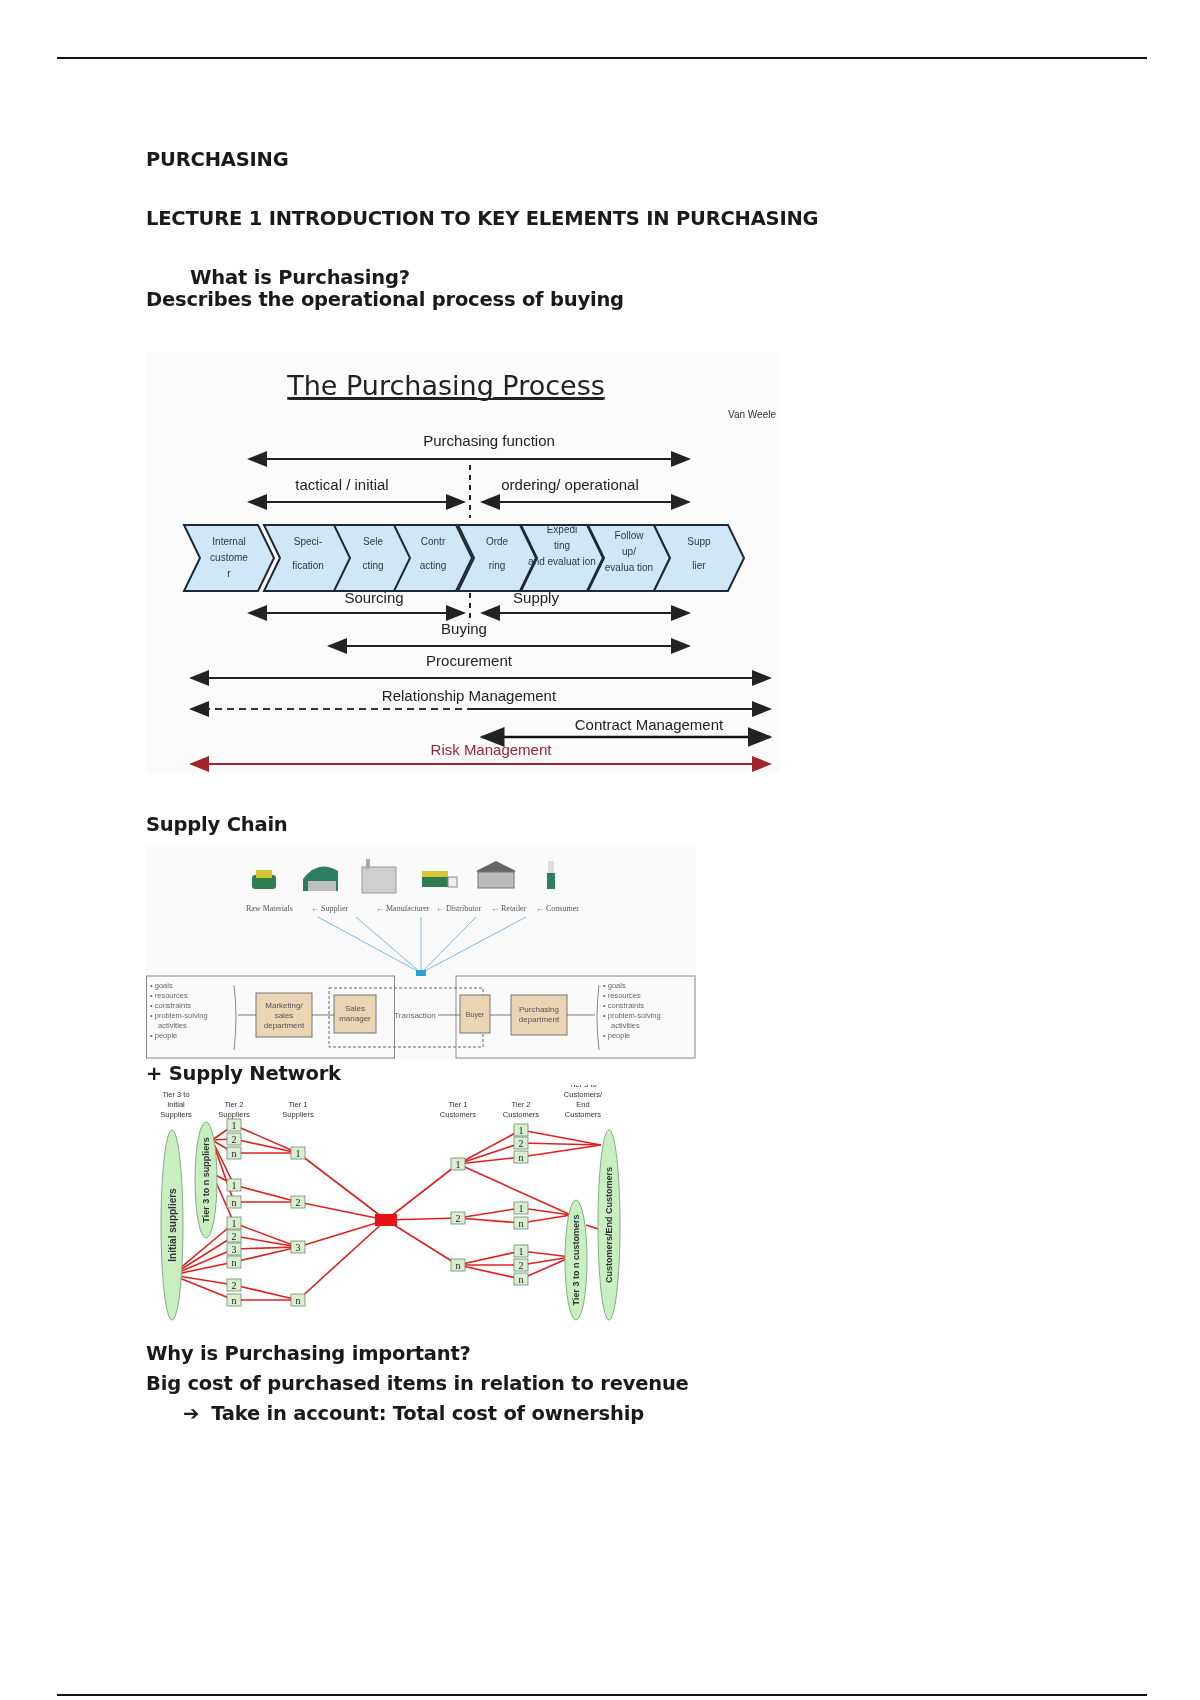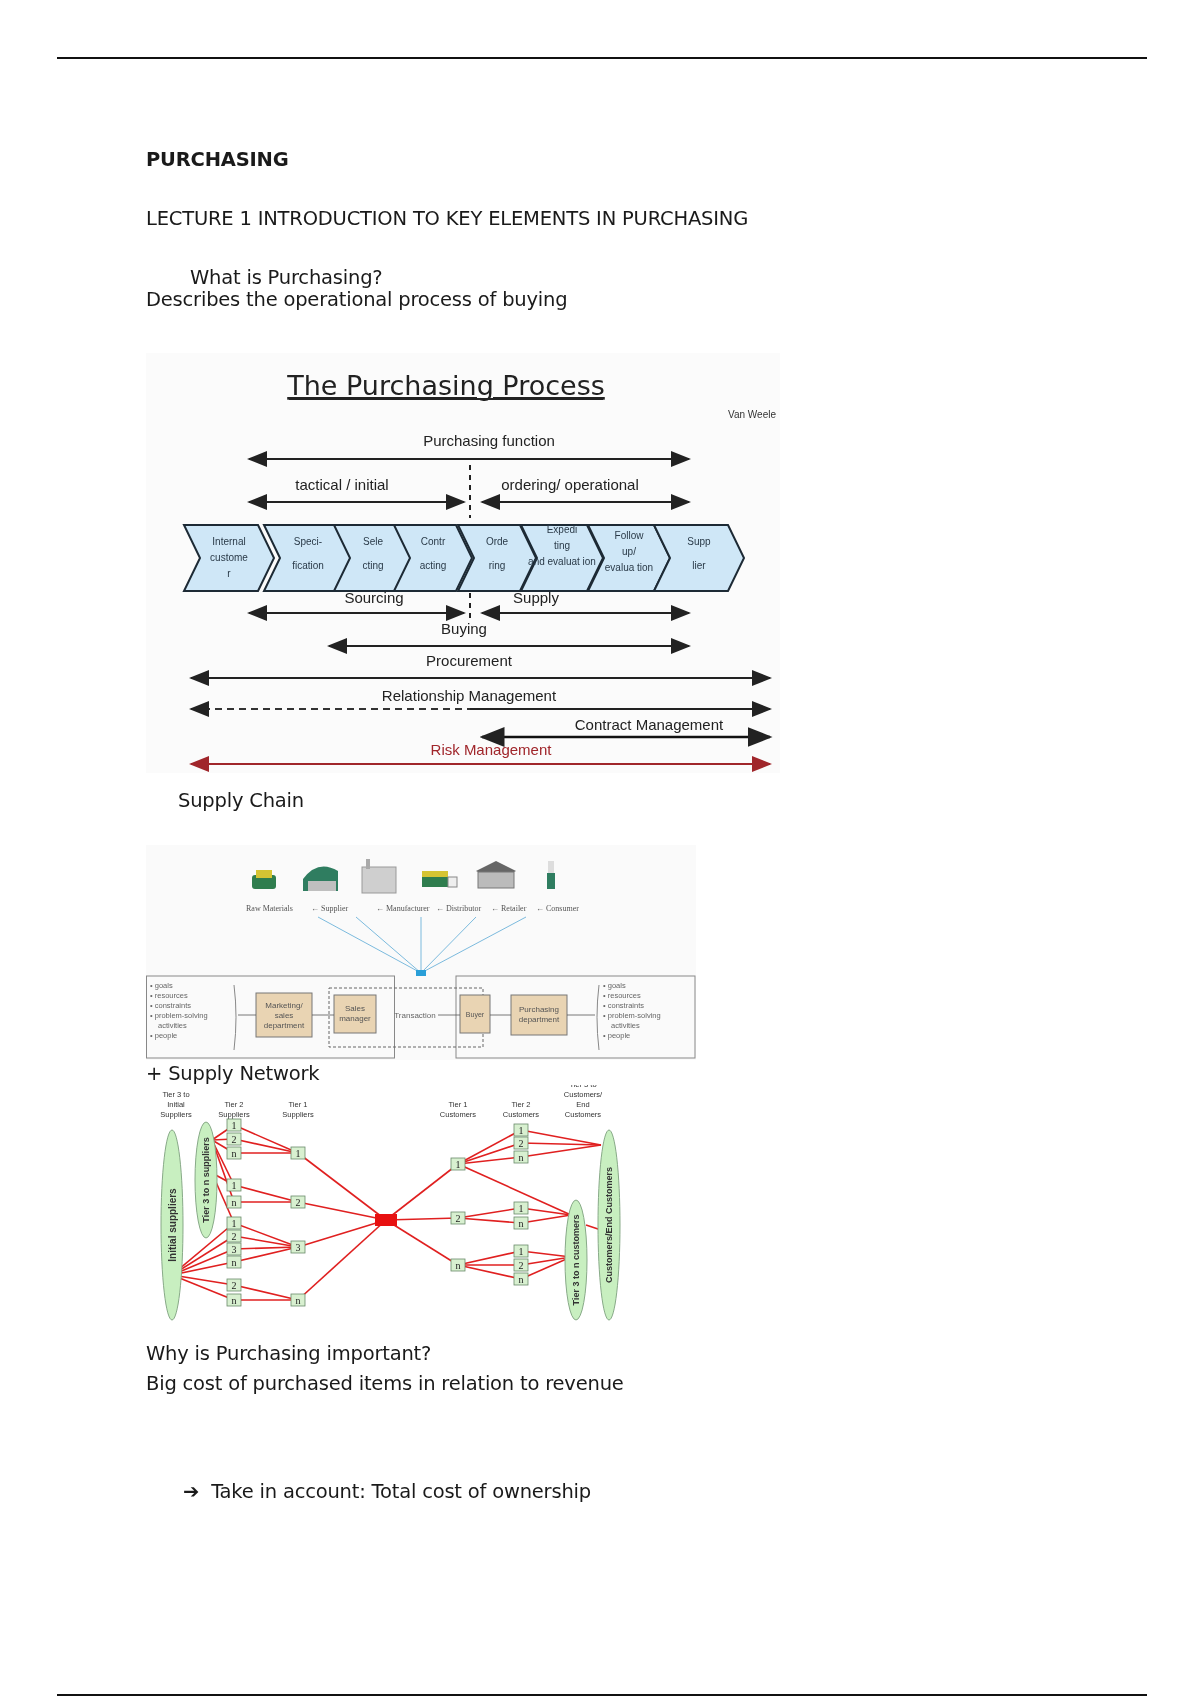--- a/index.html
+++ b/index.html
@@ -1,18 +1,18 @@
 <!DOCTYPE html>
 <html><head>
 <meta charset="utf-8">
 <style>
   html,body{margin:0;padding:0;background:#fff;}
   body{width:1200px;height:1700px;position:relative;overflow:hidden;font-family:"Liberation Sans",sans-serif;color:#111;}
   .rule{position:absolute;left:57px;width:1090px;height:2px;background:#111;}
-  .txt{position:absolute;left:146px;font-family:"DejaVu Sans","Liberation Sans",sans-serif;font-size:19.5px;color:#1a1a1a;white-space:nowrap;letter-spacing:-0.2px;}
+  .txt{position:absolute;left:146px;font-family:"DejaVu Sans","Liberation Sans",sans-serif;font-size:19.5px;color:#1a1a1a;white-space:nowrap;letter-spacing:-0.2px;font-weight:bold;}
   .bold{font-weight:bold;}
   .fig{position:absolute;}
   svg text{font-family:"Liberation Sans",sans-serif;}
 </style>
 </head>
 <body>
 
 <div class="rule" style="top:57px;"></div>
 
 <div class="txt bold" style="top:148px;font-weight:bold;">PURCHASING</div>
@@ -120,21 +120,21 @@
   <g>
     <text x="503" y="377" font-size="15" text-anchor="middle" fill="#222">Contract Management</text>
     <line x1="336" y1="384" x2="624" y2="384" stroke="#111" stroke-width="2.5" marker-start="url(#ah)" marker-end="url(#ah)"></line>
   </g>
   <g>
     <text x="345" y="402" font-size="15" text-anchor="middle" fill="#a0262b">Risk Management</text>
     <line x1="45" y1="411" x2="624" y2="411" stroke="#a0262b" stroke-width="2" marker-start="url(#ahr)" marker-end="url(#ahr)"></line>
   </g>
 </svg>
 
-<div class="txt" style="top:789px;margin-left:32px;">Supply Chain</div>
+<div class="txt" style="top:813px;">Supply Chain</div>
 
 <svg class="fig" style="left:146px;top:845px;" width="550" height="215" viewBox="0 0 550 215">
   <rect x="0" y="0" width="550" height="215" fill="#fafafa"></rect>
 
   <g>
       <rect x="106" y="30" width="24" height="14" rx="3" fill="#2f7d4e"></rect>
       <rect x="110" y="25" width="16" height="8" fill="#d5c433"></rect>
     </g>
   <g>
       <path d="M157 34 Q172 14 192 26 L192 46 L157 46 Z" fill="#2f7d60"></path>
@@ -404,17 +404,17 @@
       </g>
       <g>
         <rect x="368" y="188" width="14" height="12" fill="#d8f0d0" stroke="#6a8a6a" stroke-width="0.8"></rect>
         <text x="375" y="198" font-size="10" text-anchor="middle" fill="#222" style="font-family:'Liberation Serif',serif">n</text>
       </g>
     </g>
 </svg>
 
 <div class="txt" style="top:1342px;text-align:center;">Why is Purchasing important?</div>
 <div class="txt" style="top:1372px;">Big cost of purchased items in relation to revenue</div>
-<div class="txt" style="top:1480px;left:183px;">
+<div class="txt" style="top:1402px;left:183px;">
   <span style="margin-right:12px;">➔</span><span>Take in account: Total cost of ownership</span>
 </div>
 
 <div class="rule" style="top:1694px;"></div>
 
 </body></html>

